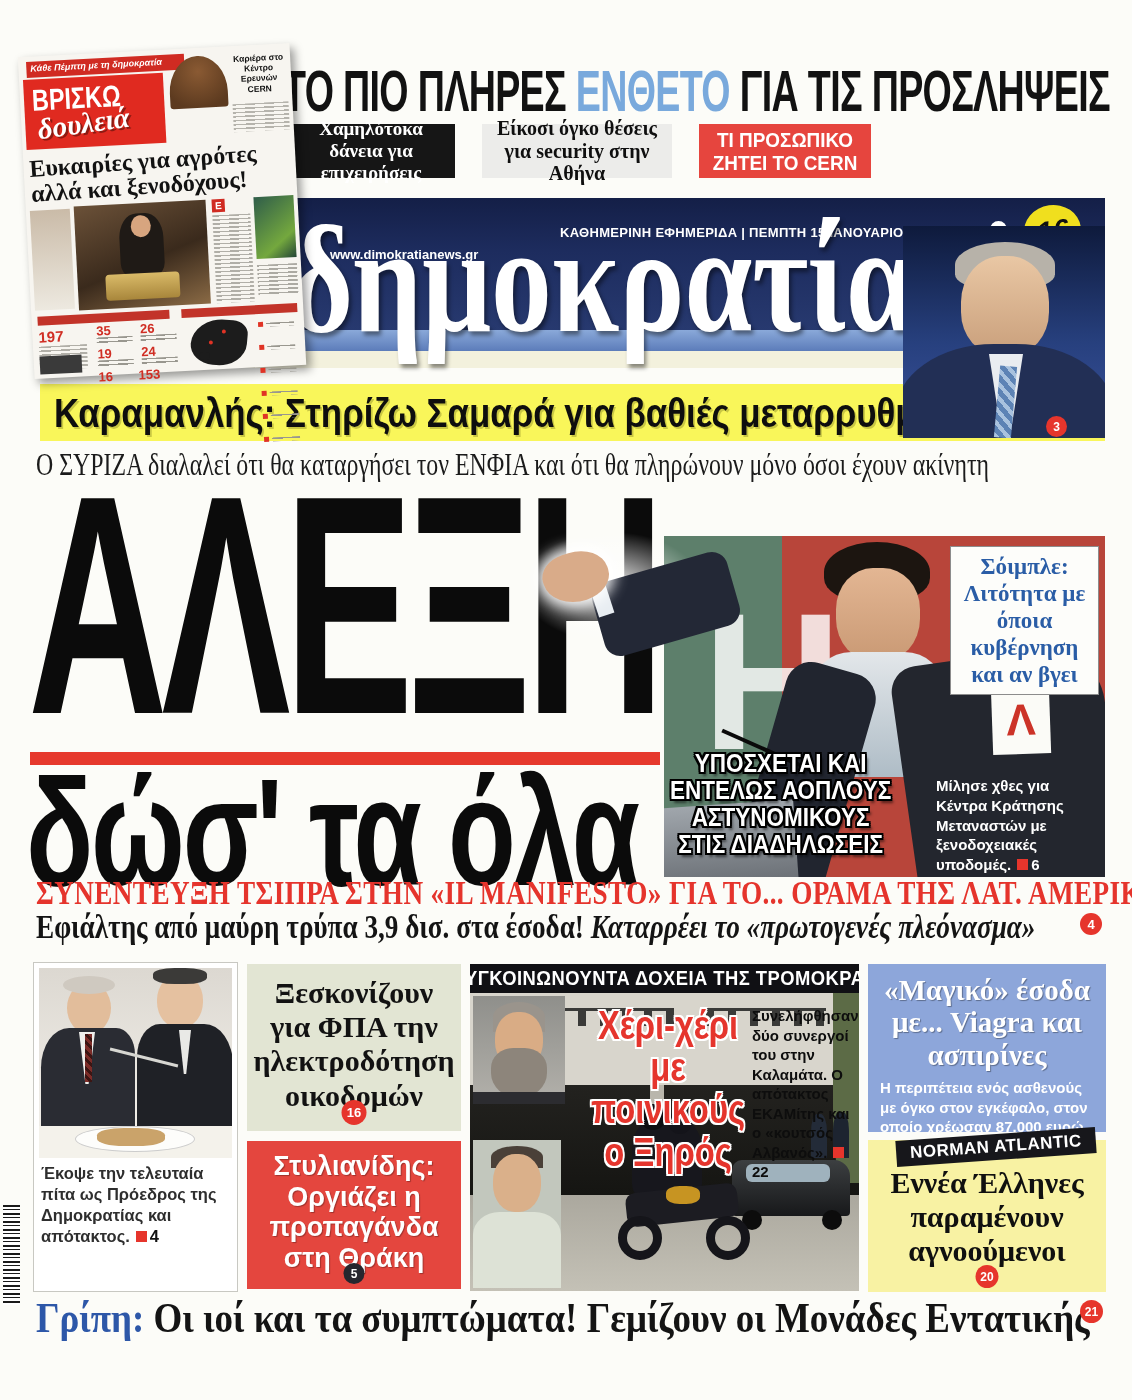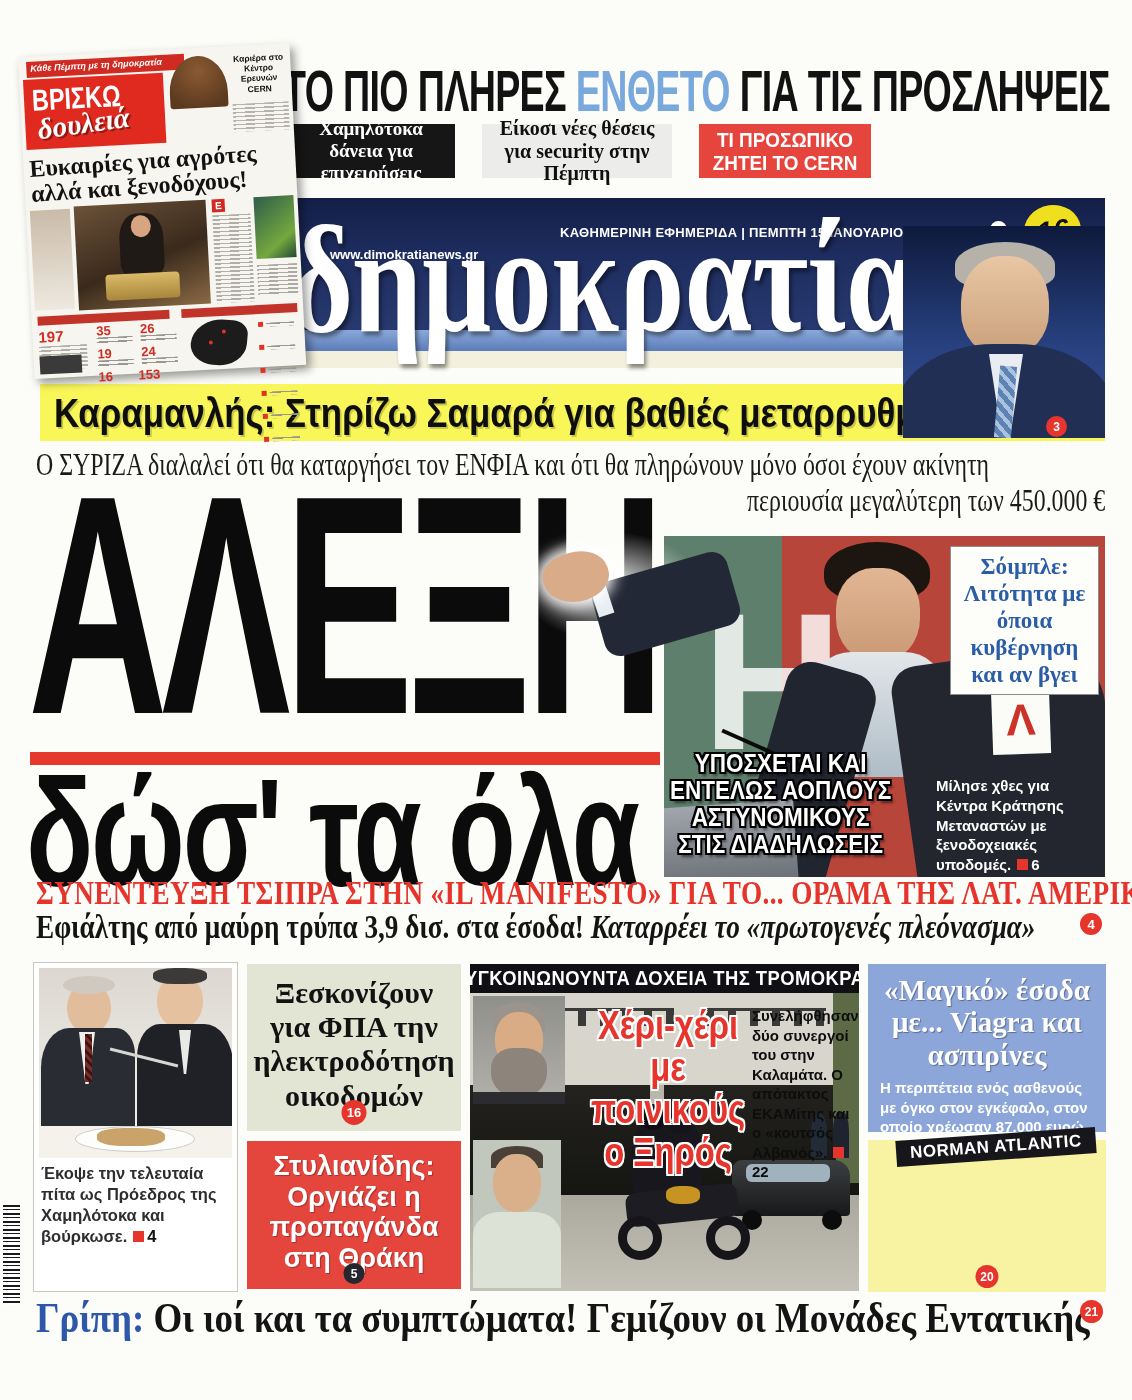--- a/index.html
+++ b/index.html
@@ -25,21 +25,21 @@
     <span class="cond" style="transform:scaleX(.66);font-size:57px;font-weight:900;letter-spacing:-1px;color:#121212;">
       <span>ΤΟ ΠΙΟ ΠΛΗΡΕΣ </span><span style="color:#79a9dc;">ΕΝΘΕΤΟ</span><span> ΓΙΑ ΤΙΣ ΠΡΟΣΛΗΨΕΙΣ</span>
     </span>
   </div>
 
   <div class="abs" style="left:287px;top:124px;width:802px;height:54px;display:flex;gap:27px;z-index:2;">
     <div style="flex:0 0 168px;background:#161616;color:#fff;display:flex;align-items:center;justify-content:center;text-align:center;">
       <span class="serif" style="font-weight:bold;font-size:19px;line-height:1.15;padding:2px 6px;">Χαμηλότοκα δάνεια για επιχειρήσεις</span>
     </div>
     <div style="flex:0 0 190px;background:#ececea;color:#0f0f0f;display:flex;align-items:center;justify-content:center;text-align:center;">
-      <span class="serif" style="font-weight:bold;font-size:20px;line-height:1.12;padding:2px 6px;">Είκοσι νέες θέσεις για security στην Πέμπτη</span>
+      <span class="serif" style="font-weight:bold;font-size:20px;line-height:1.12;padding:2px 6px;">Είκοσι όγκο θέσεις για security στην Αθήνα</span>
     </div>
     <div style="flex:0 0 172px;background:#e6453e;color:#fff;display:flex;align-items:center;justify-content:center;text-align:center;">
       <span class="condc" style="transform:scaleX(.9);font-weight:900;font-size:21px;line-height:1.1;padding:2px 2px;">ΤΙ ΠΡΟΣΩΠΙΚΟ ΖΗΤΕΙ ΤΟ CERN</span>
     </div>
   </div>
 
   <div class="abs" style="left:40px;top:198px;width:1065px;height:170px;z-index:1;">
     <div class="abs" style="left:0;top:0;width:100%;height:132px;background:linear-gradient(180deg,#141f47 0%,#1d2c5e 40%,#27396f 100%);"></div>
     <div class="abs" style="left:0;top:132px;width:100%;height:21px;background:linear-gradient(180deg,#8aa9d9,#5c7cba);"></div>
     <div class="abs" style="left:0;top:153px;width:100%;height:17px;background:#f3f1dd;"></div>
@@ -68,23 +68,20 @@
   <div class="badge" style="left:1046px;top:416px;width:21px;height:21px;font-size:12px;">
     <span>3</span>
   </div>
 
   <div class="abs" style="left:40px;top:384px;width:1065px;height:57px;background:#f9f65a;z-index:1;">
     <span class="cond" style="position:absolute;left:14px;top:6px;transform:scaleX(.85);font-weight:900;font-size:41px;color:#0e0e0e;text-shadow:2px 2px 0 rgba(60,60,0,.25);">Καραμανλής: Στηρίζω Σαμαρά για βαθιές μεταρρυθμίσεις</span>
   </div>
 
   <div class="abs" style="left:36px;top:447px;z-index:2;">
     <span class="cond serif" style="transform:scaleX(.77);font-size:31px;color:#1b1b1b;">Ο ΣΥΡΙΖΑ διαλαλεί ότι θα καταργήσει τον ΕΝΦΙΑ και ότι θα πληρώνουν μόνο όσοι έχουν ακίνητη</span>
-  </div>
-  <div class="abs" style="left:36px;top:483px;width:1069px;text-align:right;z-index:2;">
-    <span class="cond serif" style="transform:scaleX(.77);transform-origin:100% 50%;font-size:31px;color:#1b1b1b;">περιουσία μεγαλύτερη των 450.000 €</span>
   </div>
 
   <div class="abs" style="left:28px;top:462px;z-index:2;">
     <span class="cond" style="transform:scaleX(.62);font-weight:900;font-size:312px;line-height:.92;letter-spacing:-10px;color:#0b0b0b;">ΑΛΕΞΗ</span>
   </div>
   <div class="abs" style="left:30px;top:752px;width:630px;height:13px;background:#e6392d;z-index:2;"></div>
   <div class="abs" style="left:26px;top:756px;z-index:2;text-align:center;">
     <span class="cond" style="transform:scaleX(.73);font-weight:900;font-size:152px;line-height:1;letter-spacing:-3px;color:#0b0b0b;">δώσ' τα όλα</span>
   </div>
 
@@ -146,21 +143,21 @@
       <div class="abs" style="left:118px;top:6px;width:46px;height:54px;border-radius:48%;background:#e5c1a0;"></div>
       <div class="abs" style="left:114px;top:0;width:54px;height:16px;border-radius:40%;background:#3b3a38;"></div>
       <div class="abs" style="left:98px;top:56px;width:96px;height:136px;border-radius:24% 30% 0 0;background:#1f2126;"></div>
       <div class="abs" style="left:140px;top:62px;width:12px;height:44px;background:#e9e9e6;clip-path:polygon(0 0,100% 0,60% 100%,40% 100%);"></div>
       <div class="abs" style="left:0;bottom:0;width:100%;height:32px;background:#f4f2eb;"></div>
       <div class="abs" style="left:36px;bottom:6px;width:118px;height:24px;border-radius:50%;background:#fdfdfb;border:1px solid #ccc;"></div>
       <div class="abs" style="left:58px;bottom:12px;width:68px;height:18px;border-radius:40%;background:#caa36a;"></div>
       <div class="abs" style="left:70px;top:88px;width:70px;height:3px;background:#d7d7d2;transform:rotate(14deg);"></div>
     </div>
     <div style="margin-top:5px;font-weight:bold;font-size:16.5px;line-height:1.28;color:#2e2e2e;padding:0 2px;">
-      <span>Έκοψε την τελευταία πίτα ως Πρόεδρος της Χαμηλότοκα και βούρκωσε.</span><span class="rsq"></span><span style="color:#111;">4</span>
+      <span>Έκοψε την τελευταία πίτα ως Πρόεδρος της Δημοκρατίας και απότακτος.</span><span class="rsq"></span><span style="color:#111;">4</span>
     </div>
   </div>
 
   <div class="abs" style="left:247px;top:964px;width:214px;height:167px;background:#e2e5d3;display:flex;align-items:flex-start;justify-content:center;">
     <span class="serif" style="font-weight:bold;font-size:30px;line-height:1.14;color:#121212;text-align:center;padding:12px 12px 0;">Ξεσκονίζουν για ΦΠΑ την ηλεκτροδότηση οικοδομών</span>
     <div class="badge" style="left:50%;bottom:6px;transform:translateX(-50%);width:25px;height:25px;font-size:13px;position:absolute;">
       <span>16</span>
     </div>
   </div>
 
@@ -228,20 +225,21 @@
     <div class="serif" style="font-weight:bold;font-size:29px;line-height:1.12;color:#fff;text-align:center;text-shadow:1px 1px 1px rgba(0,0,0,.35);">«Μαγικό» έσοδα με... Viagra και ασπιρίνες</div>
     <div style="margin-top:7px;font-weight:bold;font-size:15px;line-height:1.28;color:#fff;">
       <span>Η περιπέτεια ενός ασθενούς με όγκο στον εγκέφαλο, στον οποίο χρέωσαν 87.000 ευρώ.</span><span class="rsq"></span><span>19</span>
     </div>
   </div>
 
   <div class="abs" style="left:868px;top:1140px;width:238px;height:152px;background:#f8f2a3;">
     <div class="abs" style="left:28px;top:-6px;background:#17171b;color:#fff;font-weight:bold;font-size:17px;padding:3px 14px;transform:rotate(-4deg);letter-spacing:.5px;">
       <span>NORMAN ATLANTIC</span>
     </div>
+    <div class="serif" style="margin-top:26px;font-weight:bold;font-size:30px;line-height:1.13;color:#101010;text-align:center;padding:0 14px;">Εννέα Έλληνες παραμένουν αγνοούμενοι</div>
     <div class="badge" style="left:50%;bottom:4px;transform:translateX(-50%);width:23px;height:23px;font-size:12px;">
       <span>20</span>
     </div>
   </div>
 
   <div class="abs" style="left:36px;top:1294px;">
     <span class="cond serif" style="transform:scaleX(.88);font-weight:900;font-size:42px;">
       <span style="color:#2d57a8;">Γρίπη:</span><span style="color:#141414;"> Οι ιοί και τα συμπτώματα! Γεμίζουν οι Μονάδες Εντατικής</span>
     </span>
   </div>

